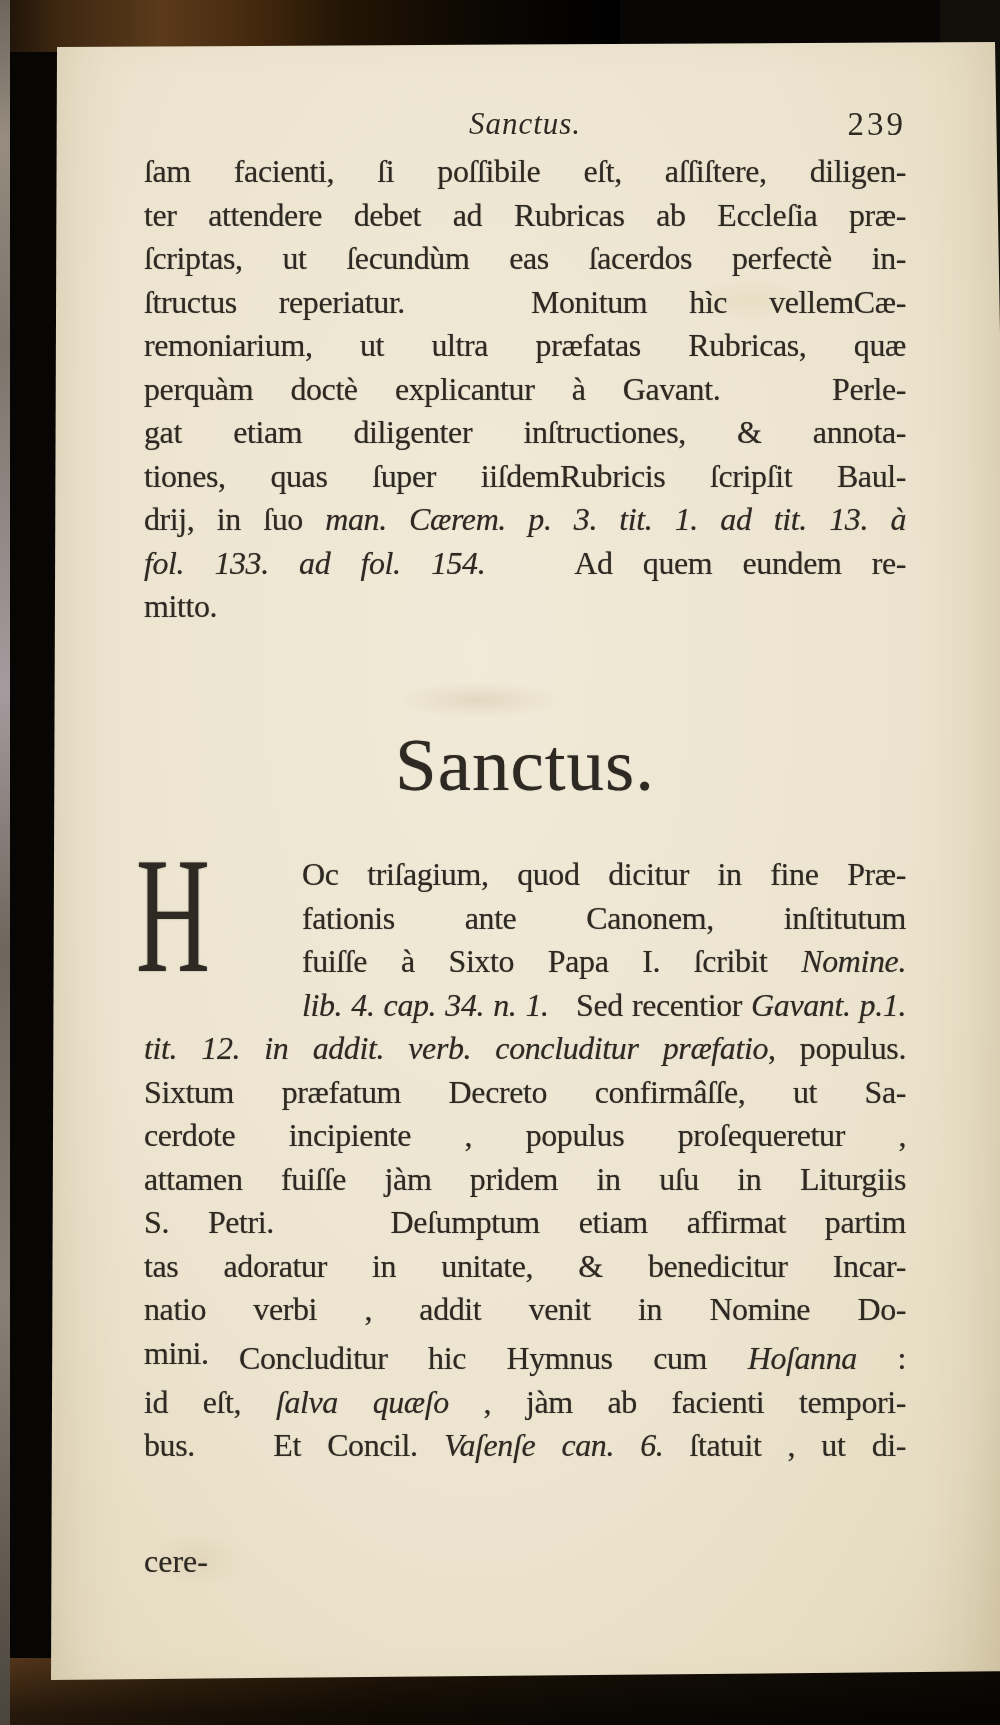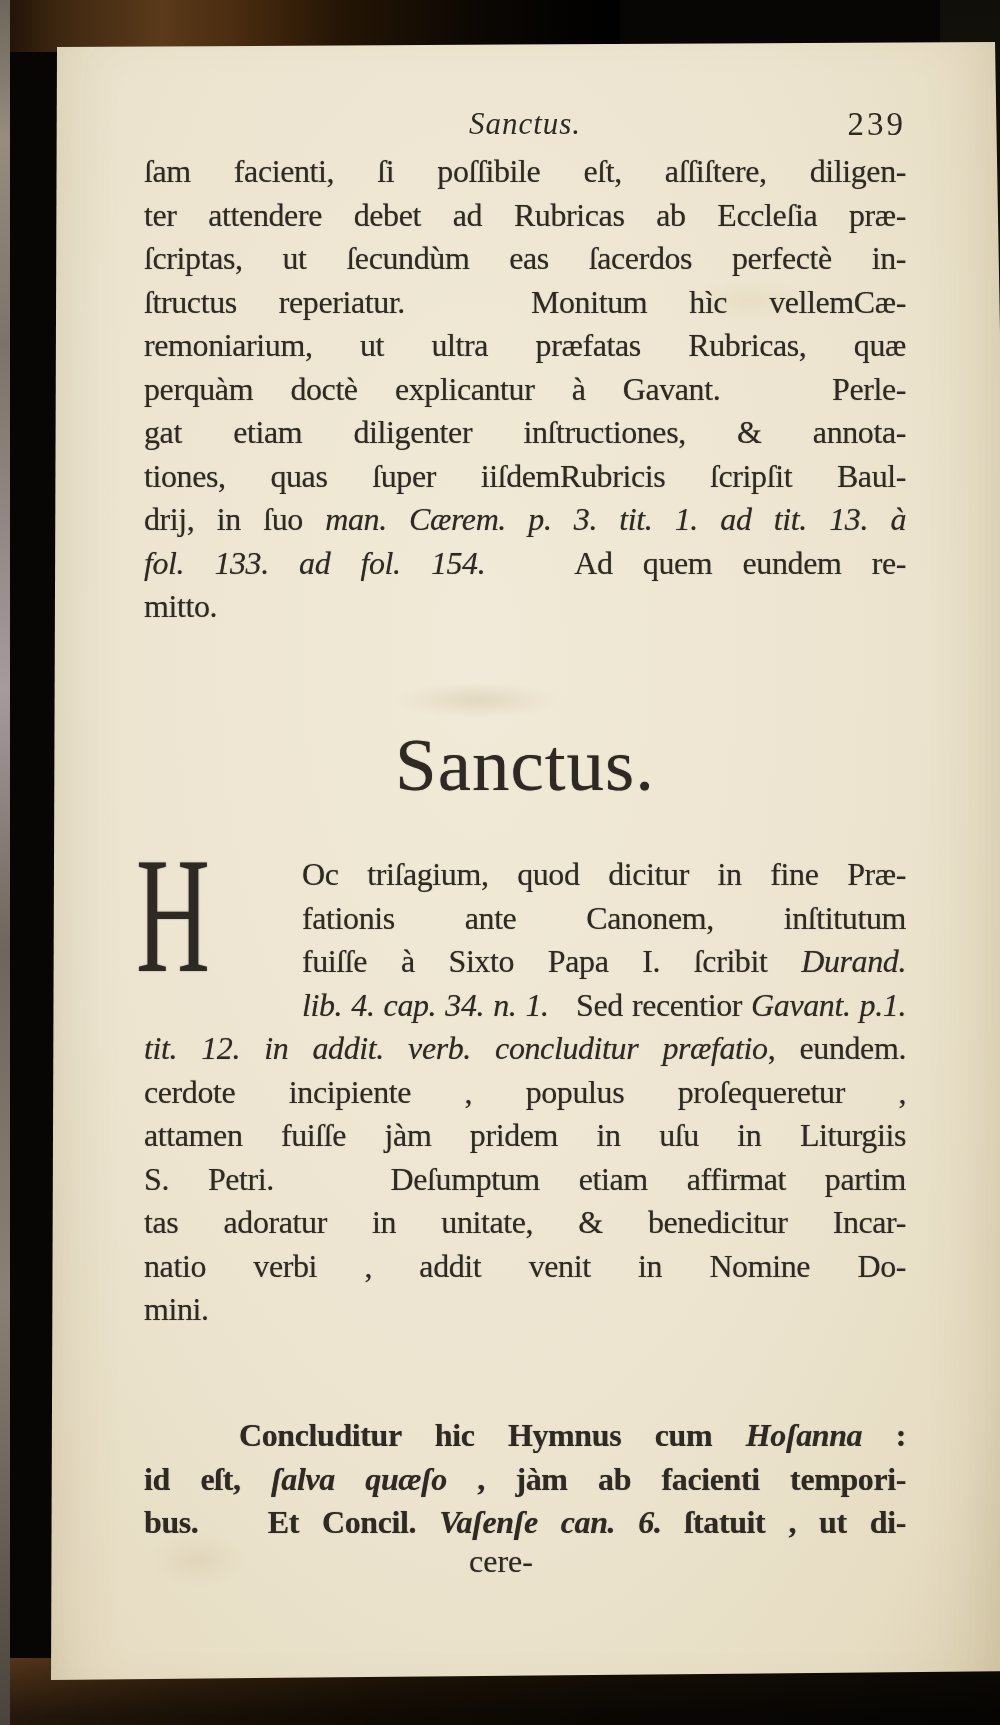--- a/index.html
+++ b/index.html
@@ -46,23 +46,23 @@
   .tline.indent{text-indent:95px;}
   .it{font-style:italic;}
   .p1{top:150px;}
   .section-heading{position:absolute;left:48px;width:762px;top:722px;
     font-size:75px;line-height:86px;text-align:center;letter-spacing:1px;
     text-shadow:0 0 1px rgba(46,42,35,.6);}
   .p2{top:853px;}
   .dropcap{display:block;float:left;width:112px;height:129px;margin:2px 54px 0 -8px;
     font-size:165px;line-height:122px;transform:scaleX(.62);transform-origin:left top;
     text-shadow:0 0 2px rgba(46,42,35,.5);}
-  .p3{top:1414px;font-weight:bold;}
+  .p3{top:1337px;}
   .catchword-row{position:absolute;left:48px;width:762px;top:1540px;
-    font-size:32px;line-height:43px;text-align:center;padding-right:0;
+    font-size:32px;line-height:43px;text-align:left;padding-right:0;
     box-sizing:border-box;}
   .catchword-row span{margin-right:48px;display:inline-block;
     text-shadow:0 0 1px rgba(46,42,35,.55);}
 </style>
 </head>
 <body>
 
 <div class="scene">
   <div class="band-right"></div>
   <div class="band-top"></div>
@@ -90,23 +90,24 @@
           <div class="tline"><span class="it">fol. 133. ad fol. 154.</span><span>&nbsp;&nbsp; Ad quem eundem re-</span></div>
           <div class="tline al-left"><span>mitto.</span></div>
         </div>
 
       <div class="section-heading">Sanctus.</div>
 
       <div class="para p2">
         <span class="dropcap">H</span>
       <div class="tline"><span>Oc triſagium, quod dicitur in fine Præ-</span></div>
           <div class="tline"><span>fationis ante Canonem, inſtitutum</span></div>
-          <div class="tline"><span>fuiſſe à Sixto Papa I. ſcribit </span><span class="it">Durand.</span></div>
+          <div class="tline"><span>fuiſſe à Sixto Papa I. ſcribit </span><span class="it">Nomine.</span></div>
           <div class="tline"><span class="it">lib. 4. cap. 34. n. 1.</span><span>&nbsp;&nbsp; Sed recentior </span><span class="it">Gavant. p.1.</span></div>
-          <div class="tline"><span class="it">tit. 12. in addit. verb. concluditur præfatio</span><span>, eundem.</span></div>
+          <div class="tline"><span class="it">tit. 12. in addit. verb. concluditur præfatio</span><span>, populus.</span></div>
+          <div class="tline"><span>Sixtum præfatum Decreto confirmâſſe, ut Sa-</span></div>
           <div class="tline"><span>cerdote incipiente , populus proſequeretur ,</span></div>
           <div class="tline"><span>attamen fuiſſe jàm pridem in uſu in Liturgiis</span></div>
           <div class="tline"><span>S. Petri.&nbsp;&nbsp; Deſumptum etiam affirmat partim</span></div>
           <div class="tline"><span>tas adoratur in unitate, &amp; benedicitur Incar-</span></div>
           <div class="tline"><span>natio verbi , addit venit in Nomine Do-</span></div>
           <div class="tline al-left"><span>mini.</span></div>
         </div>
 
       <div class="para p3">
           <div class="tline indent"><span>Concluditur hic Hymnus cum </span><span class="it">Hoſanna</span><span> :</span></div>

